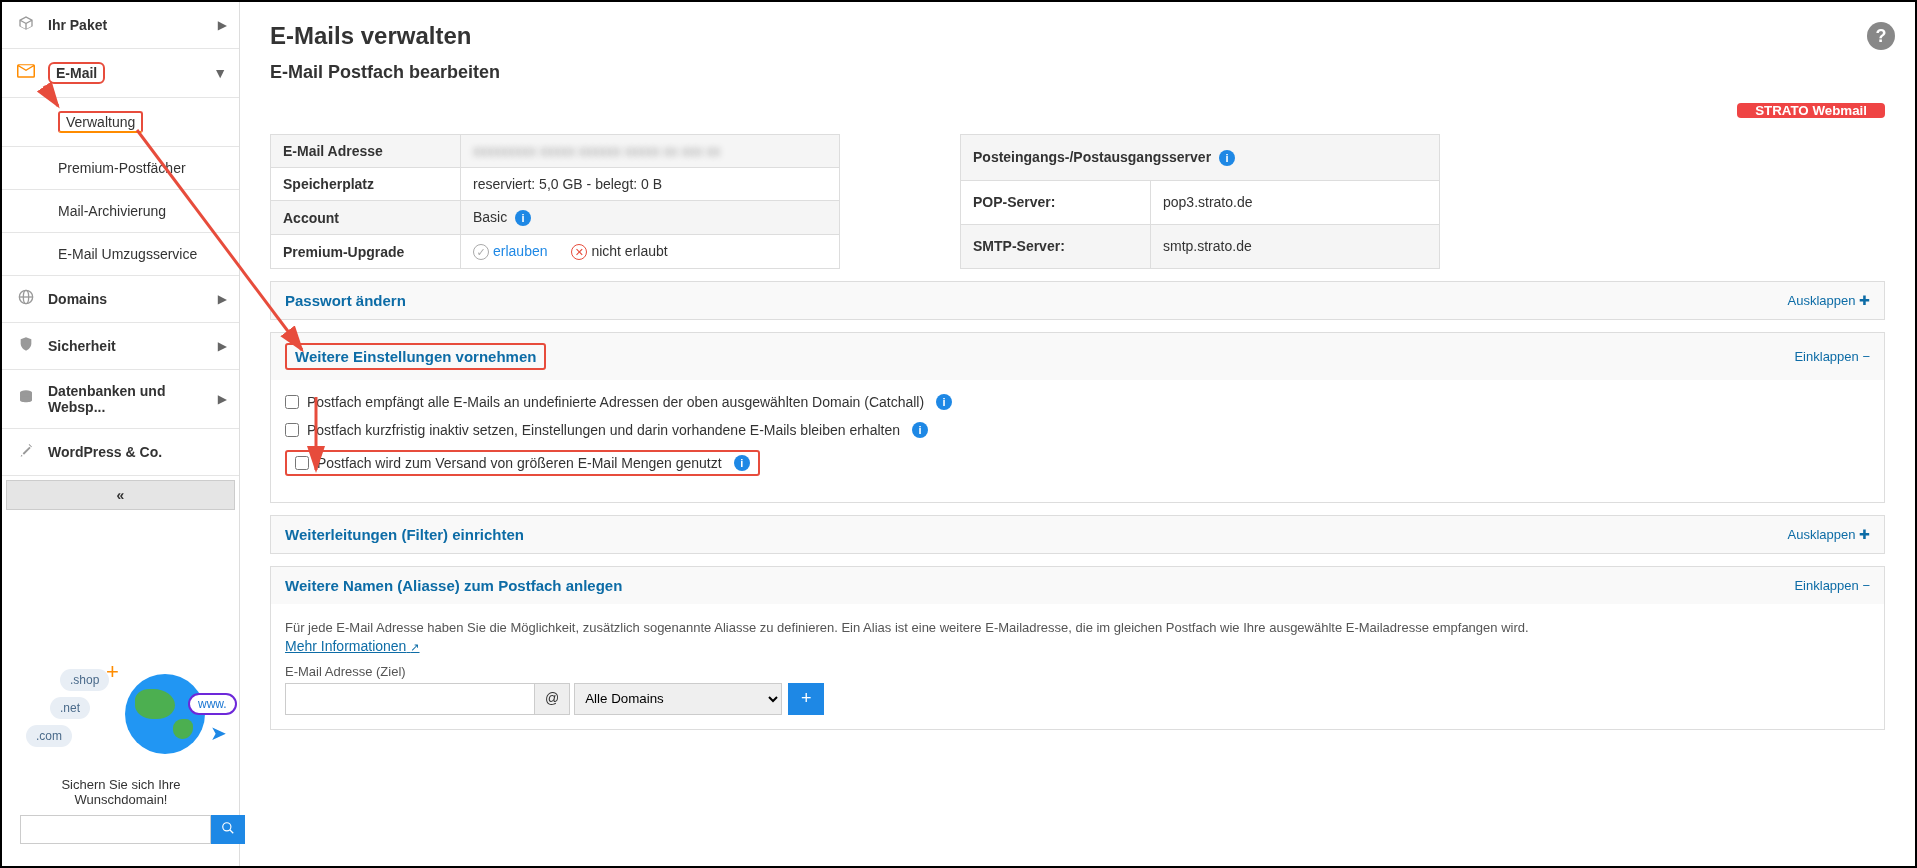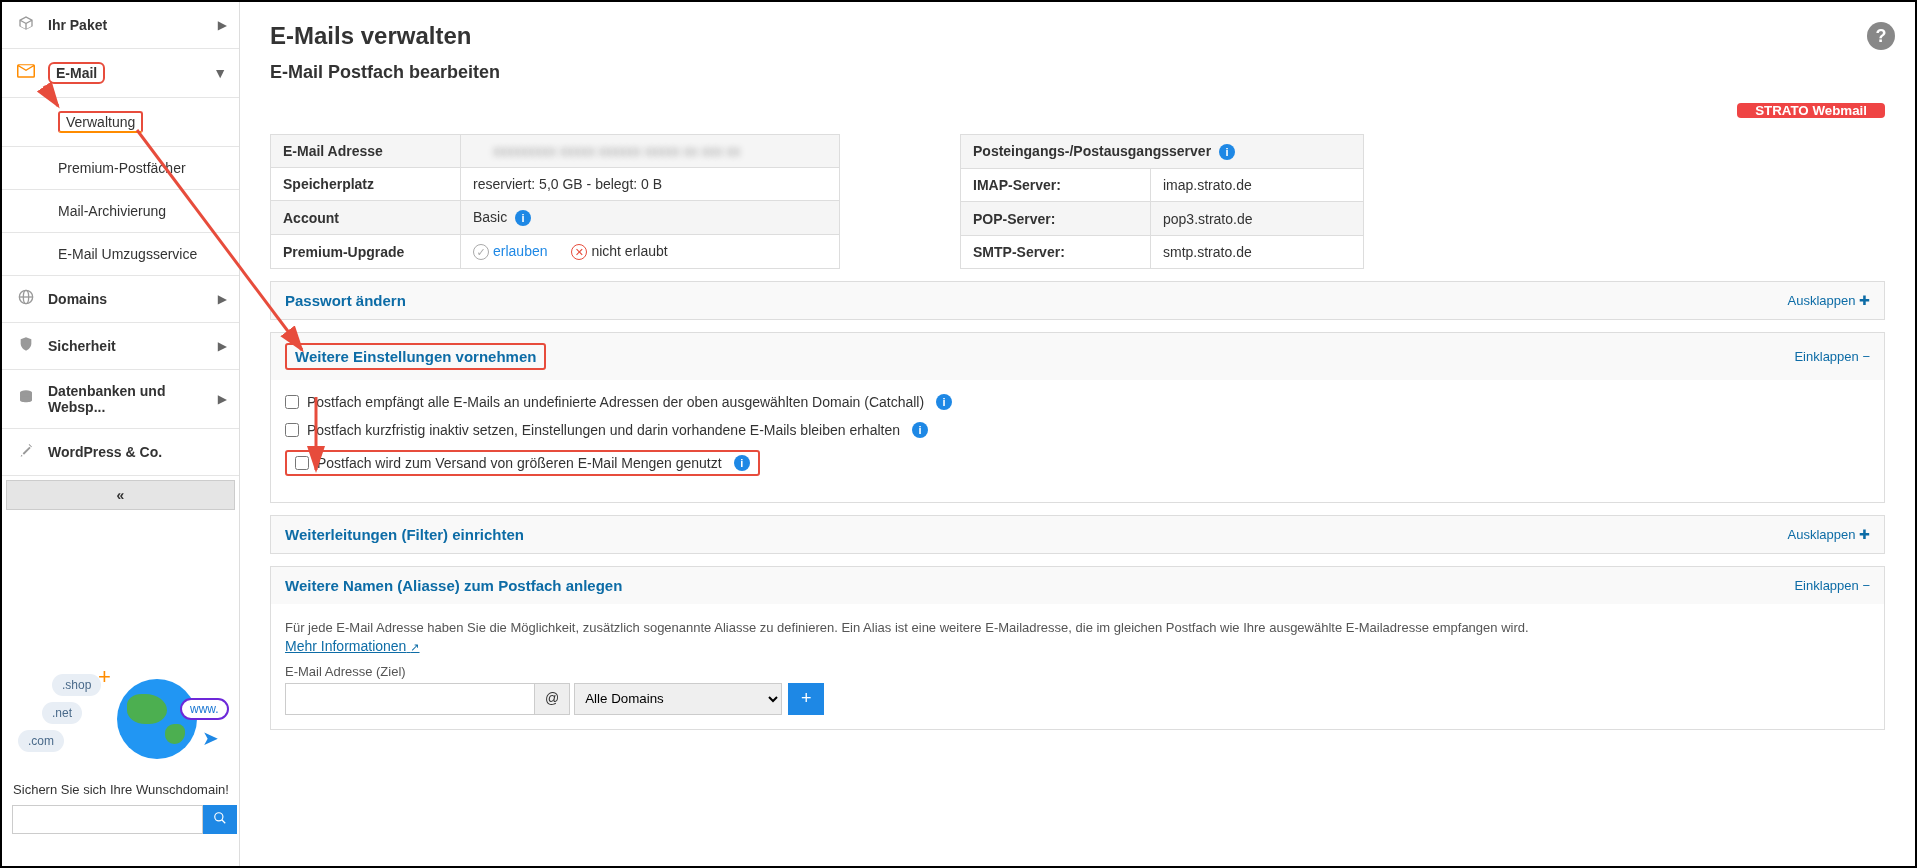--- a/index.html
+++ b/index.html
@@ -9,21 +9,21 @@
 .nav-item { display: flex; align-items: center; padding: 13px 12px; border-bottom: 1px solid #e5e5e5; cursor: pointer; position: relative; }
 .nav-item .icon { width: 24px; text-align: center; color: #888; font-size: 16px; }
 .nav-item .icon.orange { color: #ff8c00; }
 .nav-item .label { flex: 1; margin-left: 10px; font-weight: bold; color: #333; }
 .nav-item .chev { color: #666; font-size: 12px; }
 .nav-item .chev.down { font-size: 14px; }
 .sub-item { padding: 13px 12px 13px 56px; border-bottom: 1px solid #e5e5e5; color: #333; cursor: pointer; }
 .collapse-bar { background: #e5e5e5; text-align: center; padding: 6px; font-weight: bold; cursor: pointer; border: 1px solid #ccc; margin: 4px; }
 .highlight-box-red { border: 2px solid #e74c3c; border-radius: 6px; padding: 1px 6px; display: inline-block; }
 .highlight-box-red-orange { border: 2px solid #e74c3c; border-radius: 3px; padding: 1px 6px; display: inline-block; border-bottom: 2px solid #ff8c00; }
-.domain-promo { text-align: center; padding: 20px 10px; position: absolute; bottom: 12px; width: 238px; }
+.domain-promo { text-align: center; padding: 20px 18px; position: absolute; bottom: 2px; width: 238px; }
 .domain-promo .bubble { display: inline-block; background: #e8eef5; border-radius: 14px; padding: 4px 10px; font-size: 12px; color: #4a6a8a; margin: 2px; }
 .domain-promo .globe { display: inline-block; width: 80px; height: 80px; background: #2196f3; border-radius: 50%; position: relative; margin: 5px; }
 .domain-promo .globe::before { content: ''; position: absolute; width: 40px; height: 30px; background: #4caf50; border-radius: 40% 60% 50% 50%; top: 15px; left: 10px; }
 .domain-promo .globe::after { content: ''; position: absolute; width: 20px; height: 20px; background: #4caf50; border-radius: 50% 40% 60% 50%; top: 45px; right: 12px; }
 .domain-promo .plus-deco { color: #ff8c00; font-size: 22px; }
 .domain-promo .tag { color: #333; font-size: 13px; margin-top: 8px; }
 .domain-promo .search-wrap { display: flex; margin-top: 8px; }
 .domain-promo input { flex: 1; border: 1px solid #ccc; padding: 6px; }
 .domain-promo .search-btn { background: #1e88e5; color: #fff; border: none; padding: 6px 10px; }
 .cursor-arrow { color: #1e88e5; font-size: 20px; }
@@ -33,22 +33,22 @@
 .help-icon { position: absolute; top: 20px; right: 20px; width: 28px; height: 28px; background: #888; border-radius: 50%; color: #fff; text-align: center; line-height: 28px; font-weight: bold; font-size: 18px; }
 h1 { font-size: 24px; font-weight: bold; color: #333; margin-bottom: 12px; }
 h2 { font-size: 18px; font-weight: bold; color: #333; margin-bottom: 20px; }
 .btn-primary { background: #ef4444; color: #fff; padding: 0 18px; border: none; border-radius: 4px; font-weight: bold; cursor: pointer; float: right; margin-bottom: 16px; }
 .info-tables { display: flex; gap: 120px; clear: both; }
 .info-table { border: 1px solid #ddd; border-collapse: collapse; }
 .info-table td { border: 1px solid #ddd; padding: 8px 12px; font-size: 14px; }
 .info-table tr:nth-child(odd) td { background: #f5f5f5; }
 .info-table .th { font-weight: bold; width: 190px; }
 .info-table.left { width: 570px; }
-.info-table.right { width: 404px; }
-.blur { color: transparent; text-shadow: 0 0 6px #999; margin-left: 20px; }
+.info-table.right { width: 480px; }
+.blur { color: transparent; text-shadow: 0 0 6px #999; }
 .info-circle { display: inline-block; width: 16px; height: 16px; background: #1e88e5; border-radius: 50%; color: #fff; text-align: center; line-height: 16px; font-size: 11px; font-weight: bold; margin-left: 4px; }
 .status-allow { color: #1e88e5; margin-right: 20px; }
 .status-deny { color: #333; }
 .status-icon-ok { display:inline-block; width:16px; height:16px; border:1px solid #aaa; border-radius:50%; color:#aaa; text-align:center; line-height:14px; font-size:11px; margin-right:4px; }
 .status-icon-no { display:inline-block; width:16px; height:16px; border:1px solid #e74c3c; border-radius:50%; color:#e74c3c; text-align:center; line-height:14px; font-size:11px; margin-right:4px; }
 
 .panel { border: 1px solid #ddd; margin-top: 12px; background: #fff; }
 .panel-header { display: flex; justify-content: space-between; align-items: center; padding: 10px 14px; background: #f9f9f9; cursor: pointer; }
 .panel-title { color: #0d6ca6; font-weight: bold; font-size: 15px; }
 .panel-toggle { color: #0d6ca6; font-size: 13px; }
@@ -198,24 +198,20 @@
             </tr>
       </tbody>
         </table>
 
       <table class="info-table right">
         <tbody>
             <tr>
               <td class="th" colspan="2"><span>Posteingangs-/Postausgangsserver</span> <span class="info-circle">i</span></td>
             </tr>
         <tr>
-              <td class="th">IMAP-Server:</td>
-              <td>imap.strato.de</td>
-            </tr>
-        <tr>
               <td class="th">POP-Server:</td>
               <td>pop3.strato.de</td>
             </tr>
         <tr>
               <td class="th">SMTP-Server:</td>
               <td>smtp.strato.de</td>
             </tr>
       </tbody>
         </table>
     </div>

